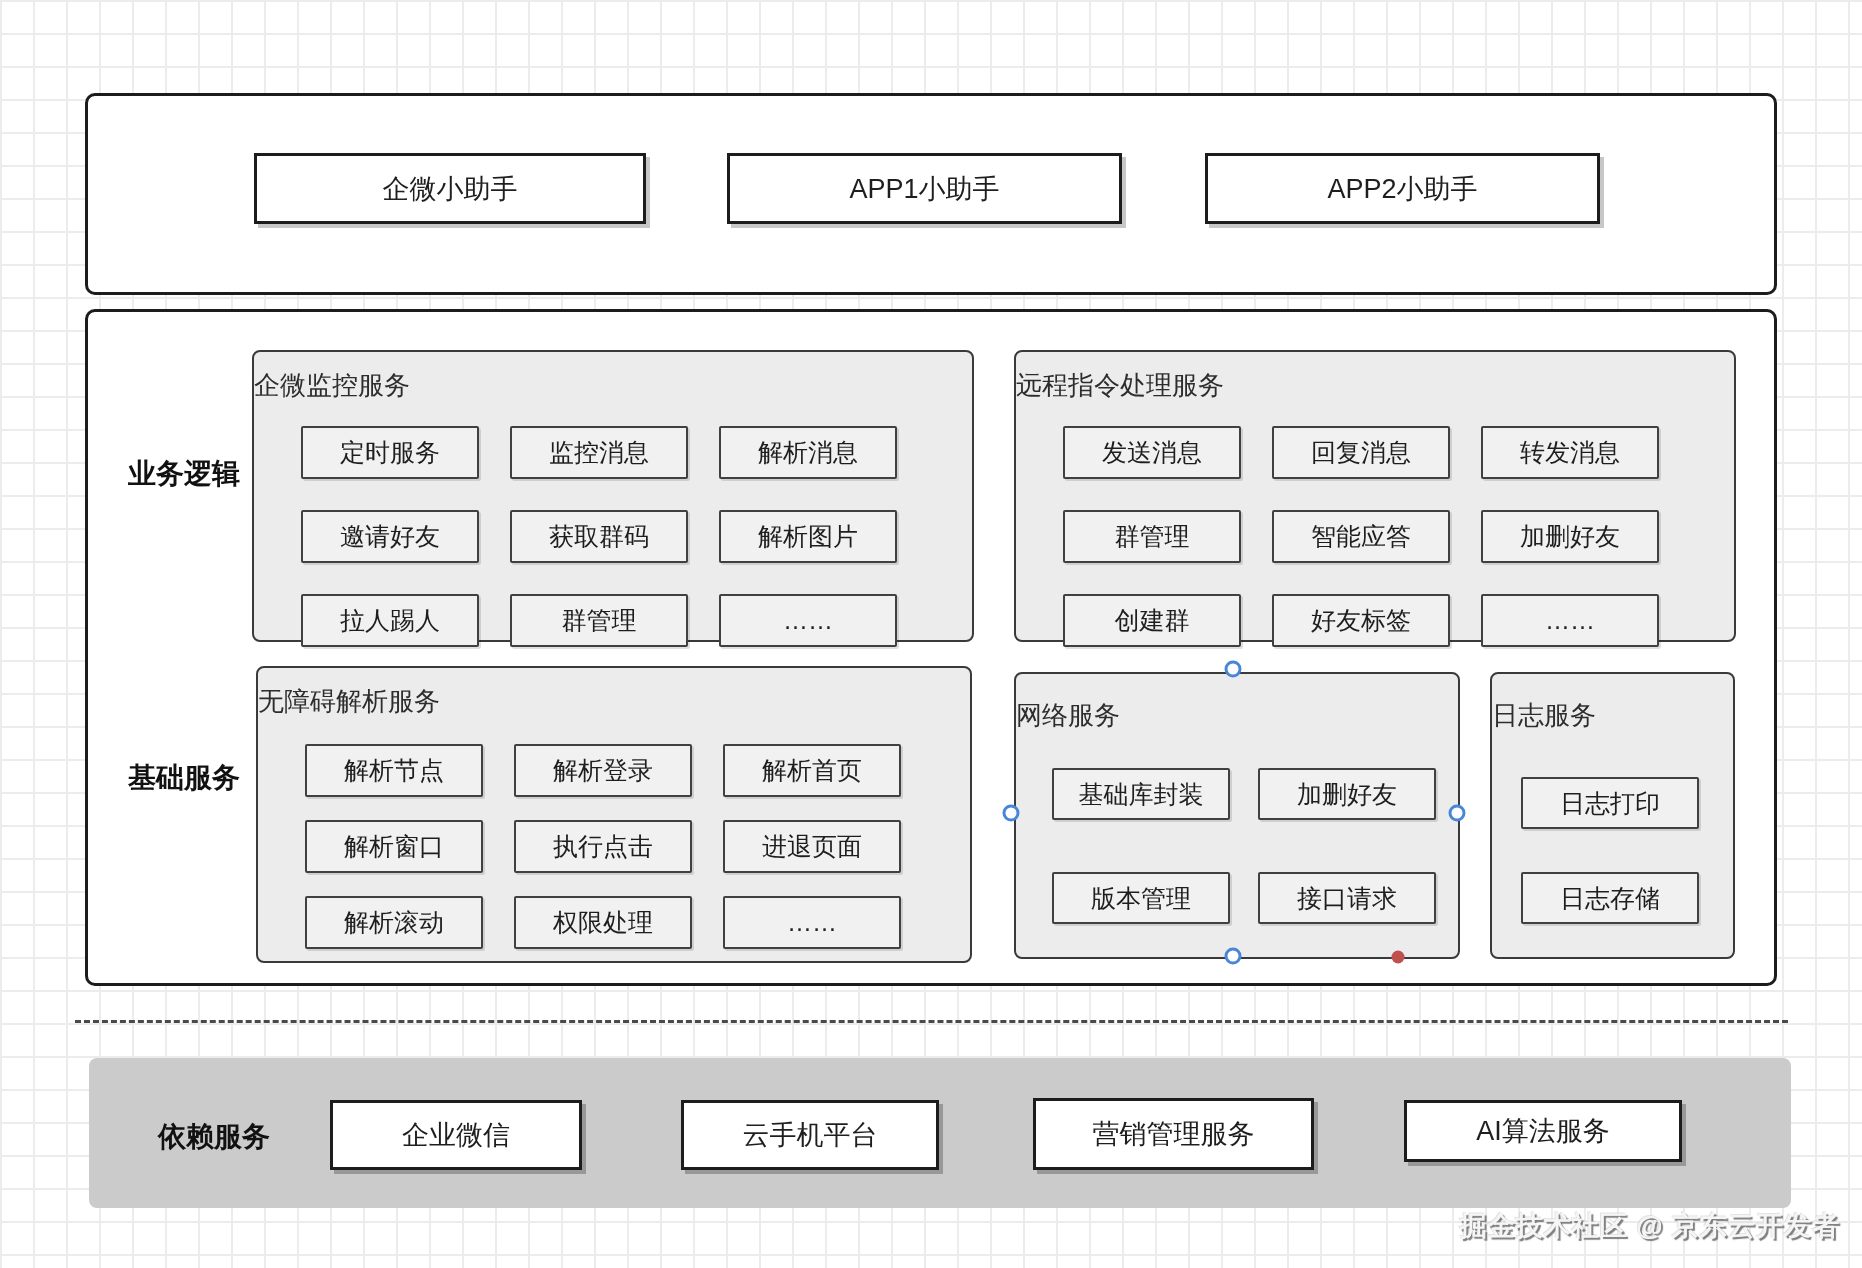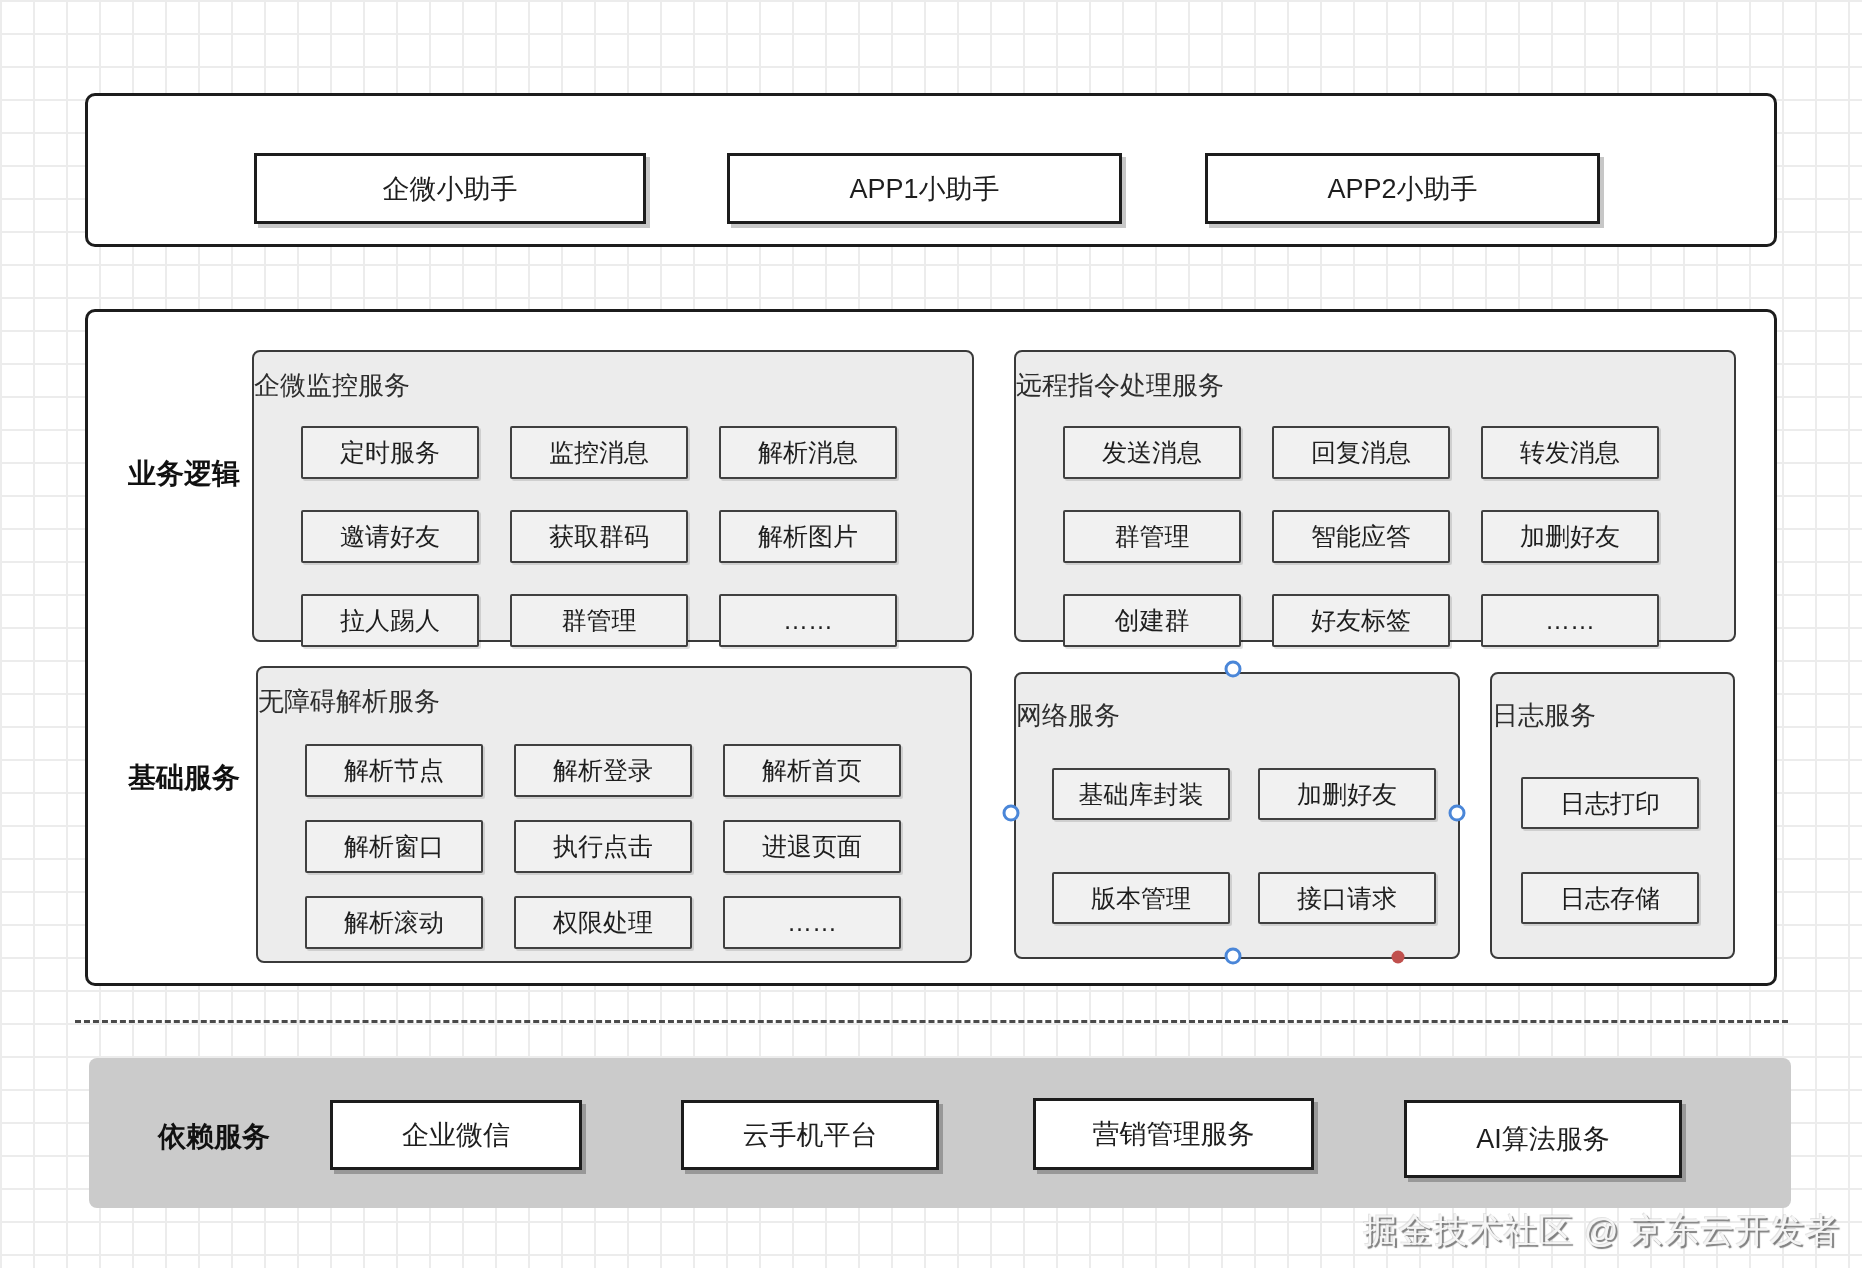--- a/index.html
+++ b/index.html
@@ -7,21 +7,21 @@
     position:relative;width:1862px;height:1268px;overflow:hidden;
     background-color:#ffffff;
     background-image:
       linear-gradient(#ececec 2px, transparent 2px),
       linear-gradient(90deg, #ececec 2px, transparent 2px);
     background-size:33px 33px;
     font-family:"Liberation Sans","DejaVu Sans",sans-serif;
     color:#1e1e1e;
   }
   .container{position:absolute;background:#ffffff;border:3px solid #1c1c1c;border-radius:10px;box-sizing:border-box;}
-  .top-ctr{left:85px;top:93px;width:1692px;height:154px;}
+  .top-ctr{left:85px;top:93px;width:1692px;height:202px;}
   .mid-ctr{left:85px;top:309px;width:1692px;height:677px;}
 
   .node{
     position:absolute;background:#ffffff;border:3px solid #1c1c1c;box-sizing:border-box;
     display:flex;align-items:center;justify-content:center;
     font-size:27px;box-shadow:4px 4px 0 rgba(0,0,0,0.22);
   }
   .tn1{left:166px;top:57px;width:392px;height:71px;}
   .tn2{left:639px;top:57px;width:395px;height:71px;}
   .tn3{left:1117px;top:57px;width:395px;height:71px;}
@@ -63,24 +63,24 @@
   }
 
   .divider{position:absolute;left:75px;top:1020px;width:1713px;height:0;border-top:3px dashed #4a4a4a;}
 
   .bottom-ctr{position:absolute;left:89px;top:1058px;width:1702px;height:150px;background:#cbcbcb;border-radius:8px;}
   .dep-label{position:absolute;left:40px;top:60px;font-weight:bold;font-size:28px;color:#111;width:170px;text-align:center;}
   .bn{box-shadow:4px 4px 0 rgba(0,0,0,0.25);}
   .bn1{left:241px;top:42px;width:252px;height:70px;}
   .bn2{left:592px;top:42px;width:258px;height:70px;}
   .bn3{left:944px;top:40px;width:281px;height:72px;}
-  .bn4{left:1315px;top:42px;width:278px;height:78px;}
+  .bn4{left:1315px;top:42px;width:278px;height:62px;}
 
   .watermark{
-    position:absolute;right:22px;top:1208px;font-size:34px;font-weight:normal;letter-spacing:1px;
+    position:absolute;right:22px;top:1208px;font-size:27px;font-weight:bold;letter-spacing:1px;
     color:#f5f5f5;text-shadow:2px 2px 1px #7e7e7e, -1px -1px 0 rgba(200,200,200,0.5);
   }
 </style>
 </head>
 <body>
 
 <div class="canvas">
 
   <div class="container top-ctr">
     <div class="node tn1">企微小助手</div>

